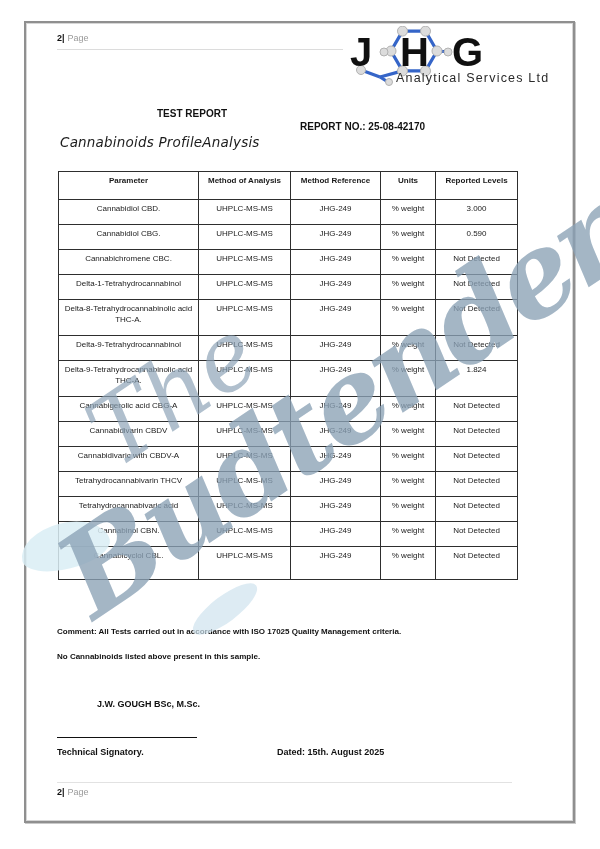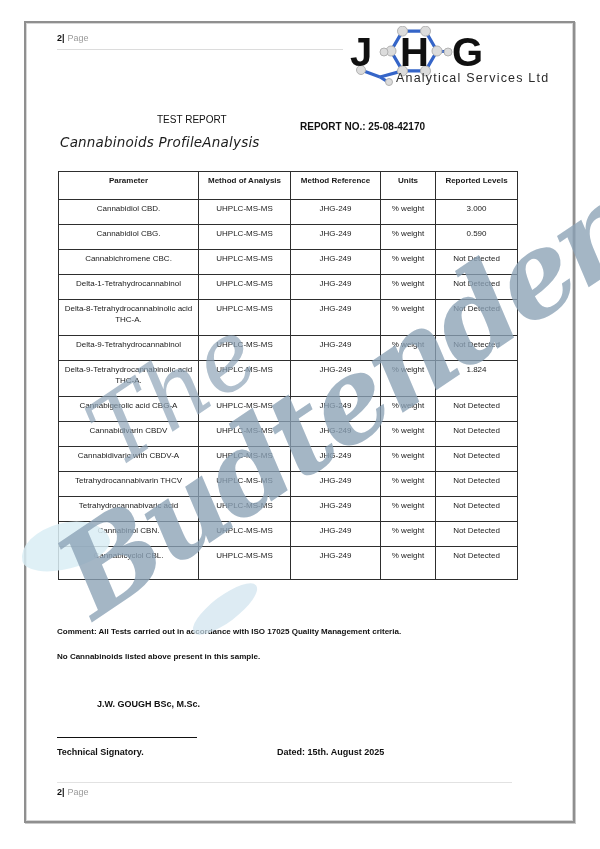--- a/index.html
+++ b/index.html
@@ -12,21 +12,21 @@
   .pgnum { position:absolute; font-size:9px; color:#1a1a1a; }
   .pgnum .num { font-weight:bold; color:#111; }
   .pgnum .word { color:#9a9a9a; margin-left:3px; }
   .hdr-text { left:57px; top:33px; }
   .ftr-text { left:57px; top:787px; }
   .hdr-rule { position:absolute; left:57px; top:49px; width:286px; height:1px; background:#dcdcdc; }
   .ftr-rule { position:absolute; left:57px; top:782px; width:455px; height:1px; background:#e2e2e2; }
 
   .logo { position:absolute; left:344px; top:26px; }
 
-  .test-report { position:absolute; left:157px; top:114px; font-size:10px; font-weight:normal; color:#111; }
+  .test-report { position:absolute; left:157px; top:108px; font-size:10px; font-weight:bold; color:#111; }
   .report-no  { position:absolute; left:300px; top:121px; font-size:10px; font-weight:bold; color:#111; }
   .doc-subtitle { position:absolute; left:60px; top:134px; font-size:13.5px; font-style:italic;
                   font-family:"DejaVu Sans",sans-serif; color:#1c1c1c; letter-spacing:.2px; }
 
   table.results { position:absolute; left:58px; top:171px; width:459px; border-collapse:collapse; table-layout:fixed; }
   table.results col.c0{width:140px} table.results col.c1{width:92px} table.results col.c2{width:90px}
   table.results col.c3{width:55px}  table.results col.c4{width:82px}
   table.results th, table.results td {
       border:1px solid #2e2e2e; text-align:center; vertical-align:top;
       font-size:8px; line-height:11px; color:#1a1a1a;

